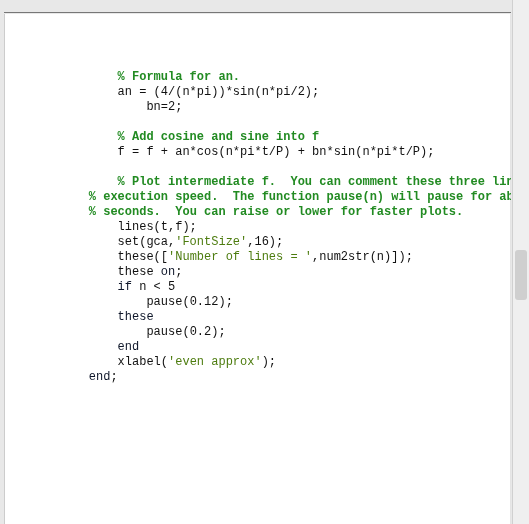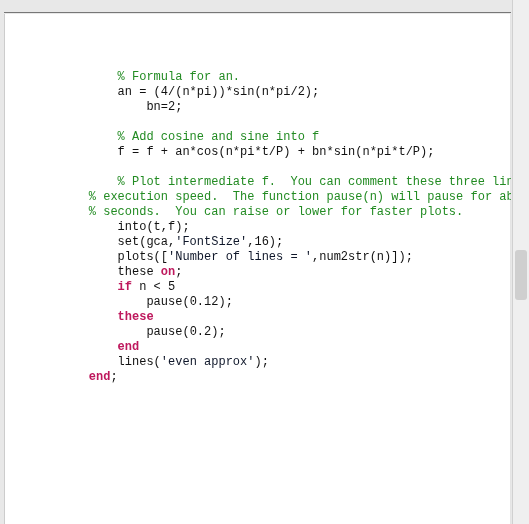--- a/index.html
+++ b/index.html
@@ -54,52 +54,52 @@
     border-radius: 3px;
   }
   .code-block {
     position: absolute;
     top: 56px;
     left: 56px;
     right: 20px;
     white-space: pre;
     color: #111;
   }
-  .c-comment { color: #228B22; }
-  .c-string  { color: #0f172a; }
-  .c-keyword { color: #be185d; font-weight: bold; }
+  .c-comment { color: #228B22; font-weight: bold; }
+  .c-string  { color: #4d7c0f; }
+  .c-keyword { color: #0f172a; }
 </style>
 </head>
 <body>
 
 <div class="viewport">
 
   <div class="top-rule"></div>
 
   <div class="page">
     <div class="code-block"><span><span>        </span><span class="c-comment">% Formula for an.</span></span>
 <span><span>        </span><span>an = (4/(n*pi))*sin(n*pi/2);</span></span>
 <span><span>            </span><span>bn=2;</span></span>
 
 <span><span>        </span><span class="c-comment">% Add cosine and sine into f</span></span>
 <span><span>        </span><span>f = f + an*cos(n*pi*t/P) + bn*sin(n*pi*t/P);</span></span>
 
 <span><span>        </span><span class="c-comment">% Plot intermediate f.  You can comment these three lines out for faster</span></span>
 <span><span>    </span><span class="c-comment">% execution speed.  The function pause(n) will pause for about n</span></span>
 <span><span>    </span><span class="c-comment">% seconds.  You can raise or lower for faster plots.</span></span>
-<span><span>        </span><span>into(t,f);</span></span>
+<span><span>        </span><span>lines(t,f);</span></span>
 <span><span>        </span><span>set(gca,</span><span class="c-string">'FontSize'</span><span>,16);</span></span>
-<span><span>        </span><span>plots([</span><span class="c-string">'Number of lines = '</span><span>,num2str(n)]);</span></span>
+<span><span>        </span><span>these([</span><span class="c-string">'Number of lines = '</span><span>,num2str(n)]);</span></span>
 <span><span>        </span><span>these </span><span class="c-keyword">on</span><span>;</span></span>
 <span><span>        </span><span class="c-keyword">if</span><span> n &lt; 5</span></span>
 <span><span>            </span><span>pause(0.12);</span></span>
 <span><span>        </span><span class="c-keyword">these</span></span>
 <span><span>            </span><span>pause(0.2);</span></span>
 <span><span>        </span><span class="c-keyword">end</span></span>
-<span><span>        </span><span>lines(</span><span class="c-string">'even approx'</span><span>);</span></span>
+<span><span>        </span><span>xlabel(</span><span class="c-string">'even approx'</span><span>);</span></span>
 <span><span>    </span><span class="c-keyword">end</span><span>;</span></span></div>
   </div>
 
   <div class="scrollbar">
     <div class="thumb"></div>
   </div>
 
 </div>
 
 </body></html>

